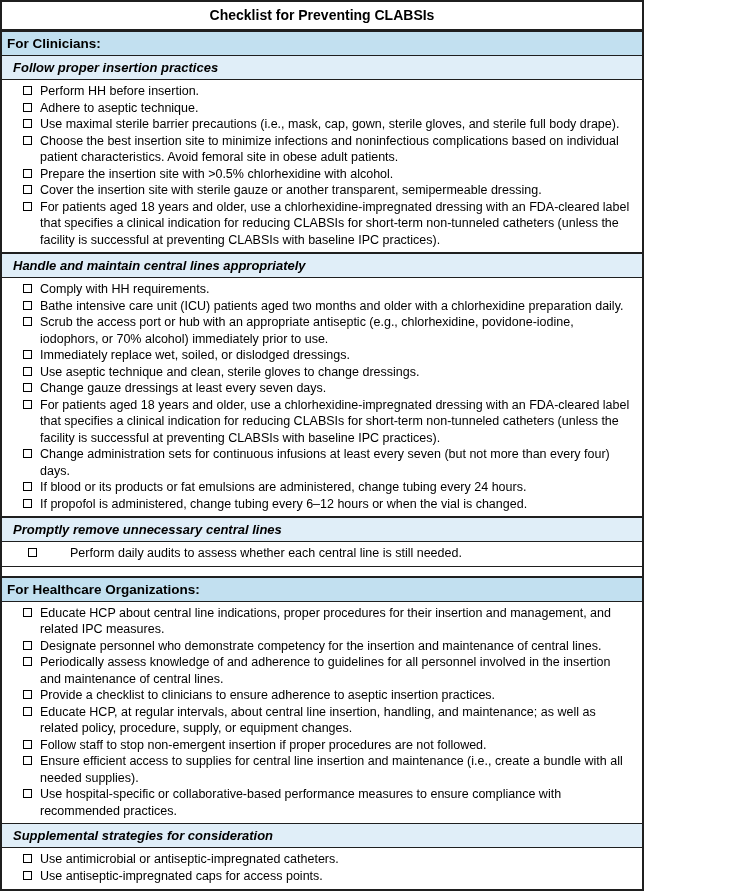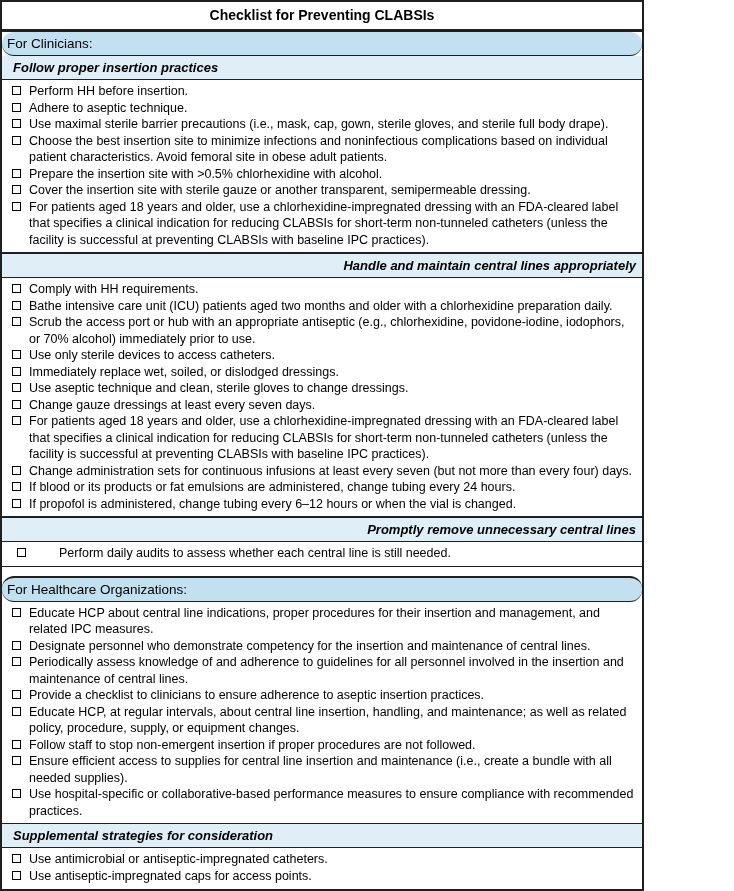--- a/index.html
+++ b/index.html
@@ -19,55 +19,55 @@
     font-weight: bold;
     font-size: 14px;
     line-height: 17px;
     padding: 5px 4px 5px;
     border-bottom: 3px solid var(--border, #1f1f1f);
     background: #fff;
   }
 
   .section-header {
     background: var(--sec-bg, #c2e0f0);
-    font-weight: normal;
+    font-weight: bold;
     font-size: 13.5px;
     line-height: 17px;
     padding: 3px 6px 3px 5px;
     border-bottom: 1px solid var(--border, #1f1f1f);
-    border-radius: 12px;
   }
   .section-sep {
     border-top: 2px solid var(--border, #1f1f1f);
     margin-top: 9px;
   }
 
   .subsection-header {
     background: var(--sub-bg, #e0eef8);
     font-weight: bold;
     font-style: italic;
     font-size: 13px;
     line-height: 17px;
     padding: 3px 6px 3px 11px;
     border-bottom: 1px solid var(--border, #1f1f1f);
   }
-  .bt2 { border-top: 2px solid var(--border, #1f1f1f); text-align: right; }
+  .bt2 { border-top: 2px solid var(--border, #1f1f1f); }
   .bt1 { border-top: 1px solid var(--border, #1f1f1f); }
 
   .items {
     padding: 3px 8px 4px 0;
     background: #fff;
   }
   .items.bb1 { border-bottom: 1px solid var(--border, #1f1f1f); }
 
   .item {
     position: relative;
     padding-left: 27px;
     font-size: 12.5px;
     line-height: 16.5px;
+    margin-left: 11px;
   }
   .cb {
     position: absolute;
     left: 10px;
     top: 3.2px;
     width: 9px;
     height: 9px;
     border: 1.3px solid #000;
     background: #fff;
     display: inline-block;
@@ -93,21 +93,21 @@
     <div class="item"><span class="cb"></span><span>Prepare the insertion site with &gt;0.5% chlorhexidine with alcohol.</span></div>
     <div class="item"><span class="cb"></span><span>Cover the insertion site with sterile gauze or another transparent, semipermeable dressing.</span></div>
     <div class="item"><span class="cb"></span><span>For patients aged 18 years and older, use a chlorhexidine-impregnated dressing with an FDA-cleared label that specifies a clinical indication for reducing CLABSIs for short-term non-tunneled catheters (unless the facility is successful at preventing CLABSIs with baseline IPC practices).</span></div>
   </div>
 
   <div class="subsection-header bt2">Handle and maintain central lines appropriately</div>
   <div class="items">
     <div class="item"><span class="cb"></span><span>Comply with HH requirements.</span></div>
     <div class="item"><span class="cb"></span><span>Bathe intensive care unit (ICU) patients aged two months and older with a chlorhexidine preparation daily.</span></div>
     <div class="item"><span class="cb"></span><span>Scrub the access port or hub with an appropriate antiseptic (e.g., chlorhexidine, povidone-iodine, iodophors, or 70% alcohol) immediately prior to use.</span></div>
-    <div class="item"><span class="cb"></span><span>Use only sterile devices to access catheters.</span></div>
+    <div class="item"><span class="cb"></span></div>
     <div class="item"><span class="cb"></span><span>Immediately replace wet, soiled, or dislodged dressings.</span></div>
     <div class="item"><span class="cb"></span><span>Use aseptic technique and clean, sterile gloves to change dressings.</span></div>
     <div class="item"><span class="cb"></span><span>Change gauze dressings at least every seven days.</span></div>
     <div class="item"><span class="cb"></span><span>For patients aged 18 years and older, use a chlorhexidine-impregnated dressing with an FDA-cleared label that specifies a clinical indication for reducing CLABSIs for short-term non-tunneled catheters (unless the facility is successful at preventing CLABSIs with baseline IPC practices).</span></div>
     <div class="item"><span class="cb"></span><span>Change administration sets for continuous infusions at least every seven (but not more than every four) days.</span></div>
     <div class="item"><span class="cb"></span><span>If blood or its products or fat emulsions are administered, change tubing every 24 hours.</span></div>
     <div class="item"><span class="cb"></span><span>If propofol is administered, change tubing every 6–12 hours or when the vial is changed.</span></div>
   </div>
 
   <div class="subsection-header bt2">Promptly remove unnecessary central lines</div>

